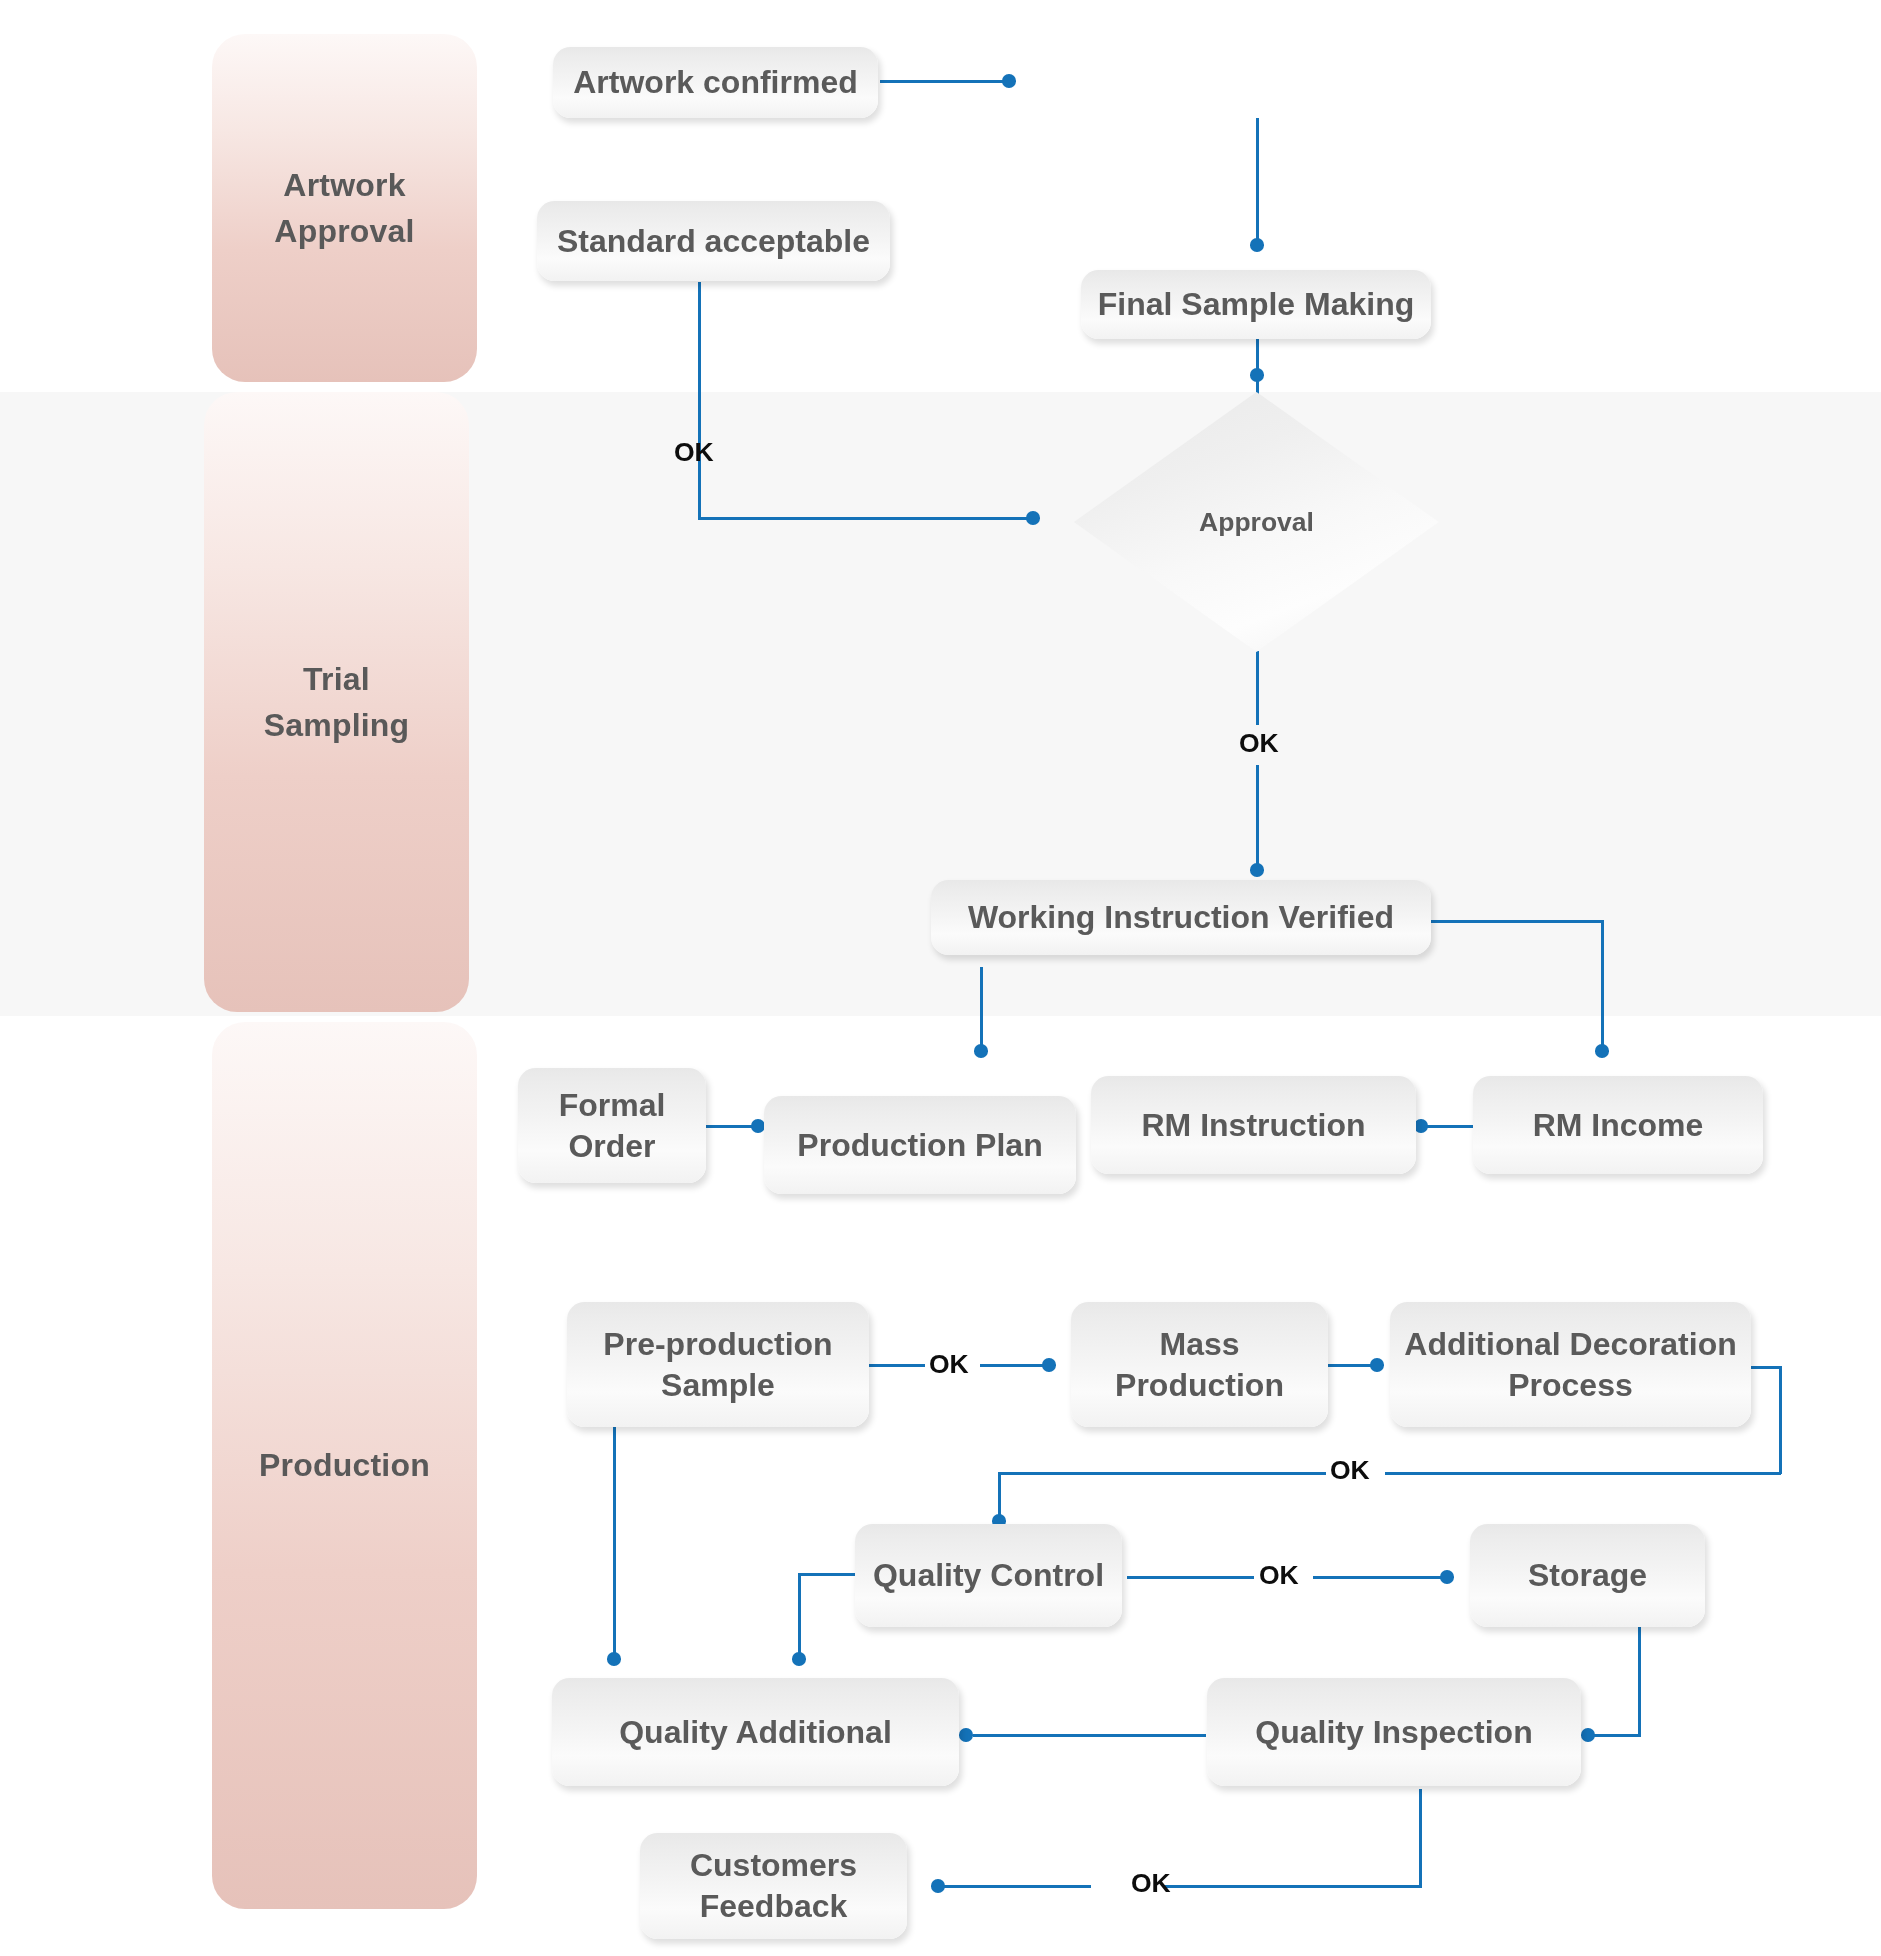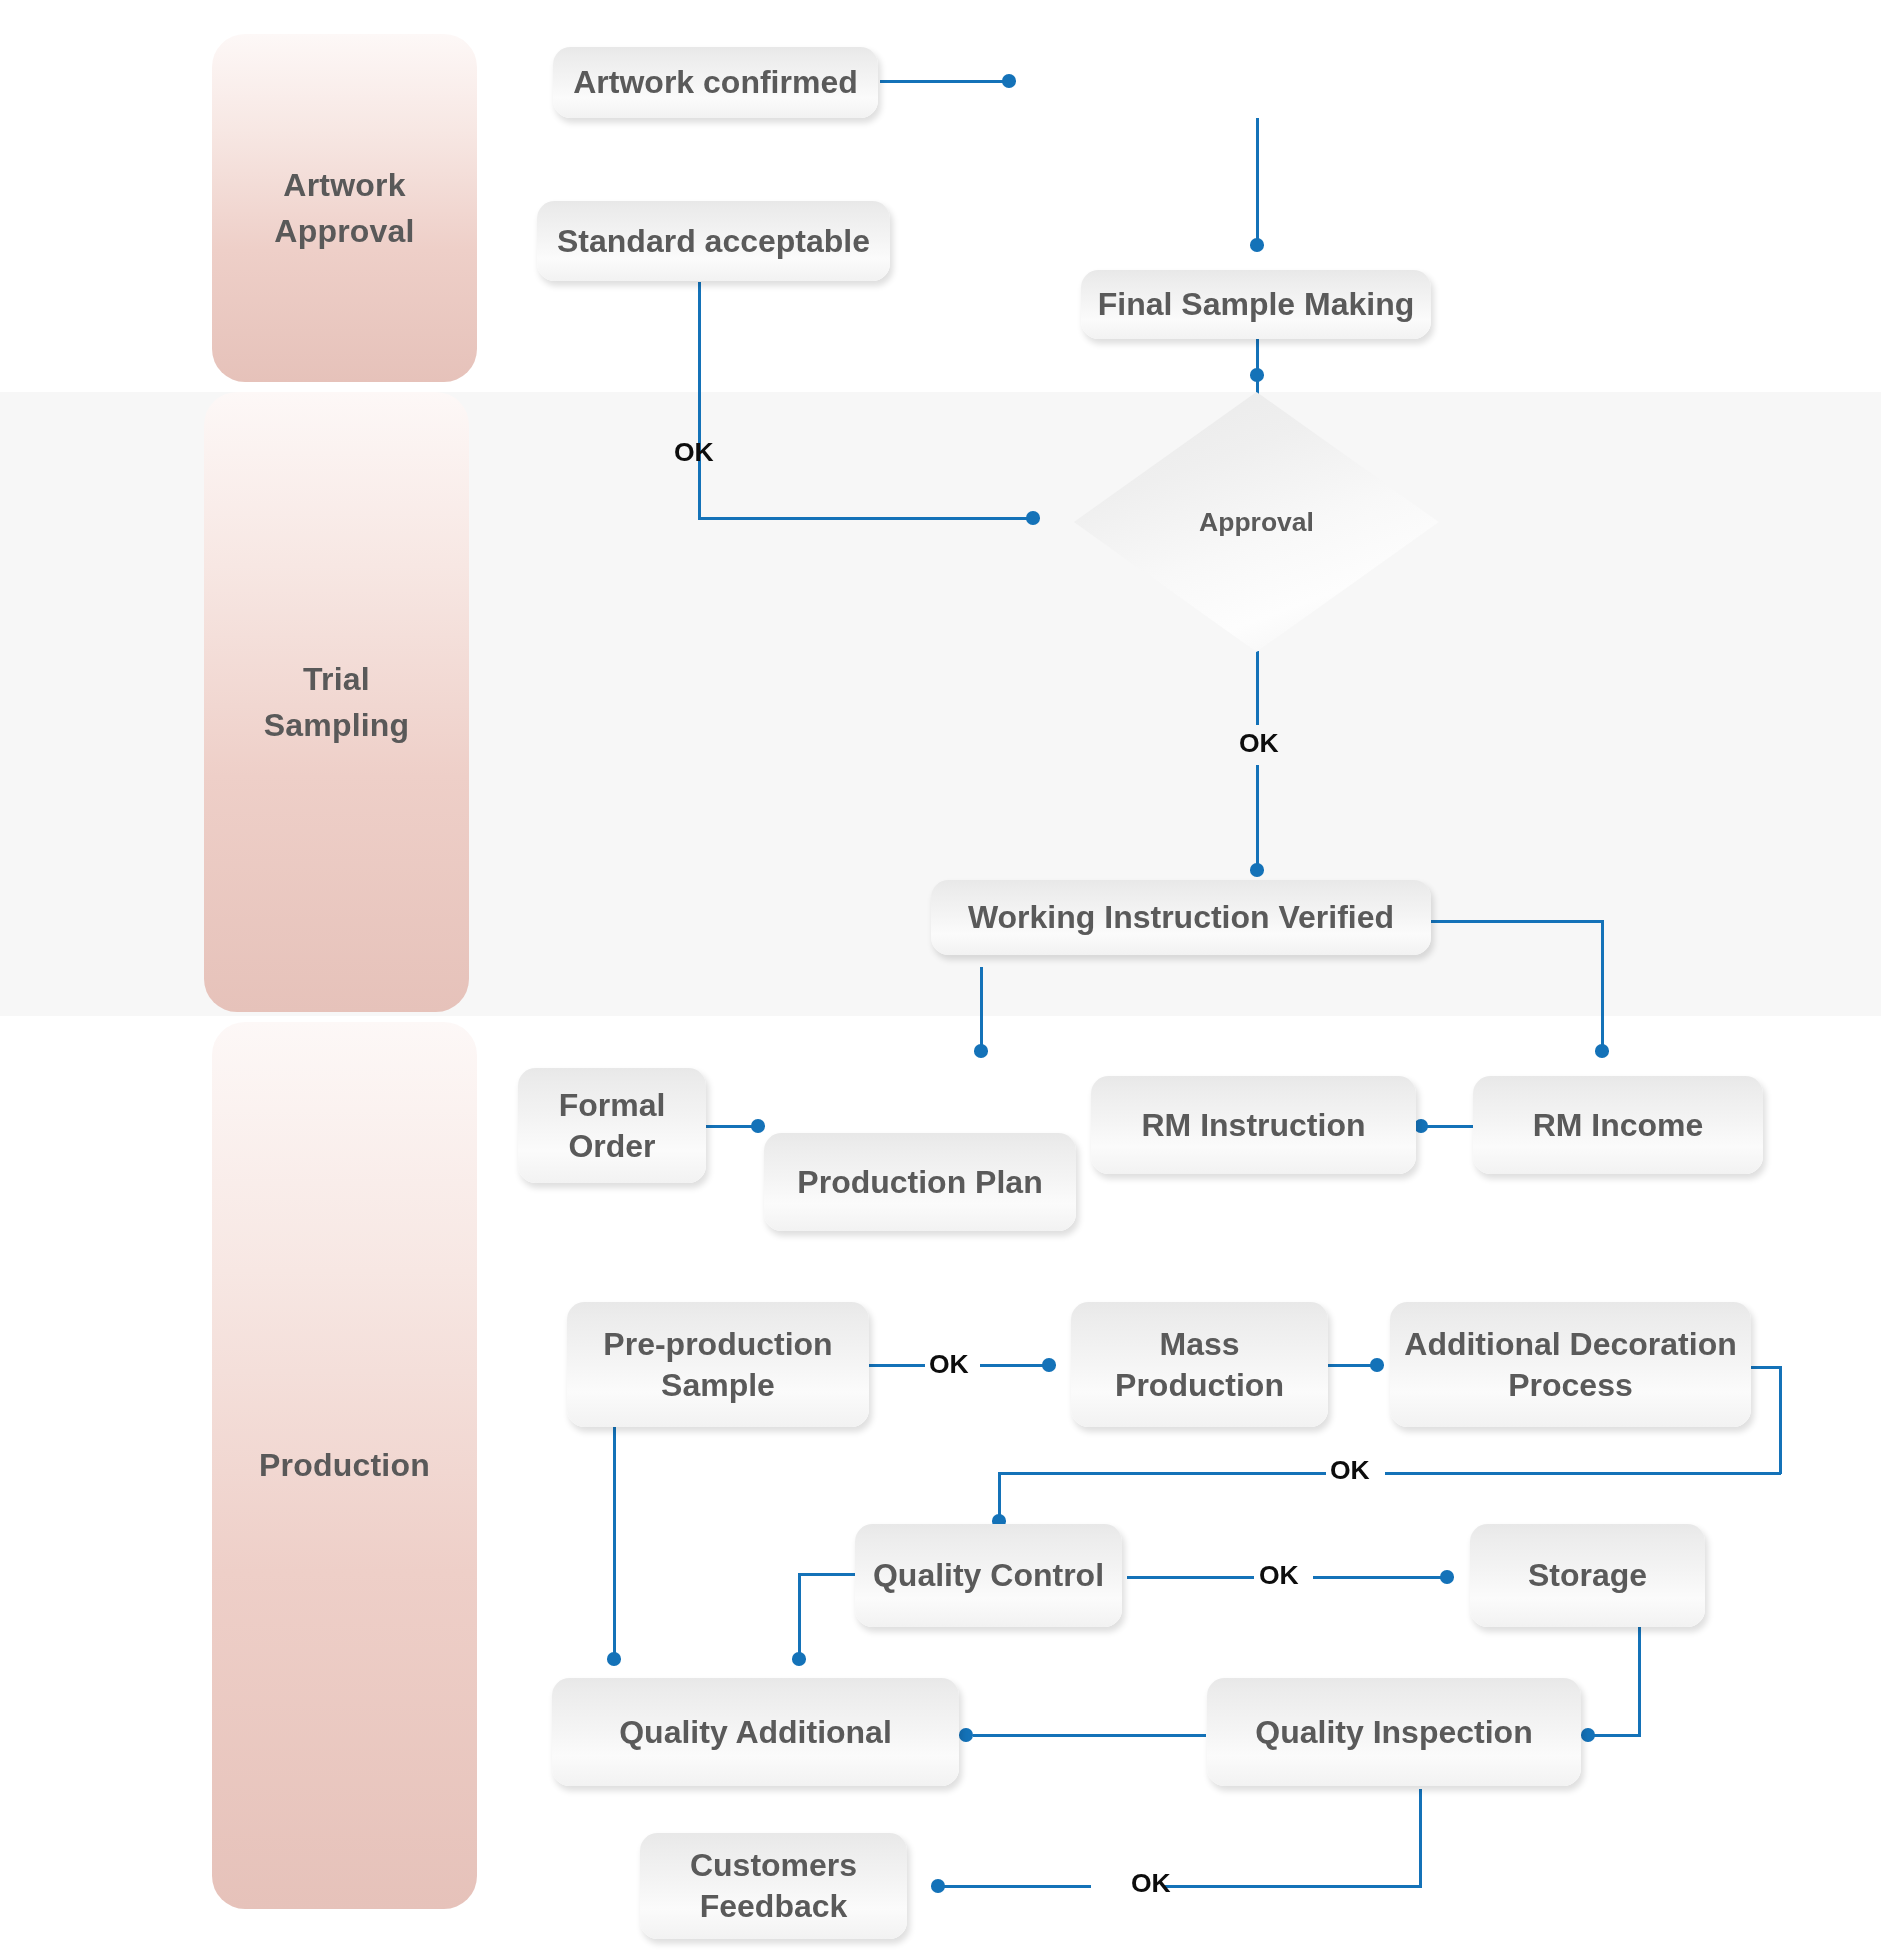--- a/index.html
+++ b/index.html
@@ -186,21 +186,21 @@
 
   <div class="node" style="left:518px; top:1068px; width:188px; height:115px;">
     <span class="nlabel">Formal
 Order</span>
   </div>
 
   <div class="node" style="left:931px; top:880px; width:500px; height:75px;">
     <span class="nlabel">Working Instruction Verified</span>
   </div>
 
-  <div class="node" style="left:764px; top:1133px; width:312px; height:98px;">
+  <div class="node" style="left:764px; top:1096px; width:312px; height:98px;">
     <span class="nlabel">Production Plan</span>
   </div>
 
   <div class="node" style="left:1091px; top:1076px; width:325px; height:98px;">
     <span class="nlabel">RM  Instruction</span>
   </div>
 
   <div class="node" style="left:1473px; top:1076px; width:290px; height:98px;">
     <span class="nlabel">RM   Income</span>
   </div>

